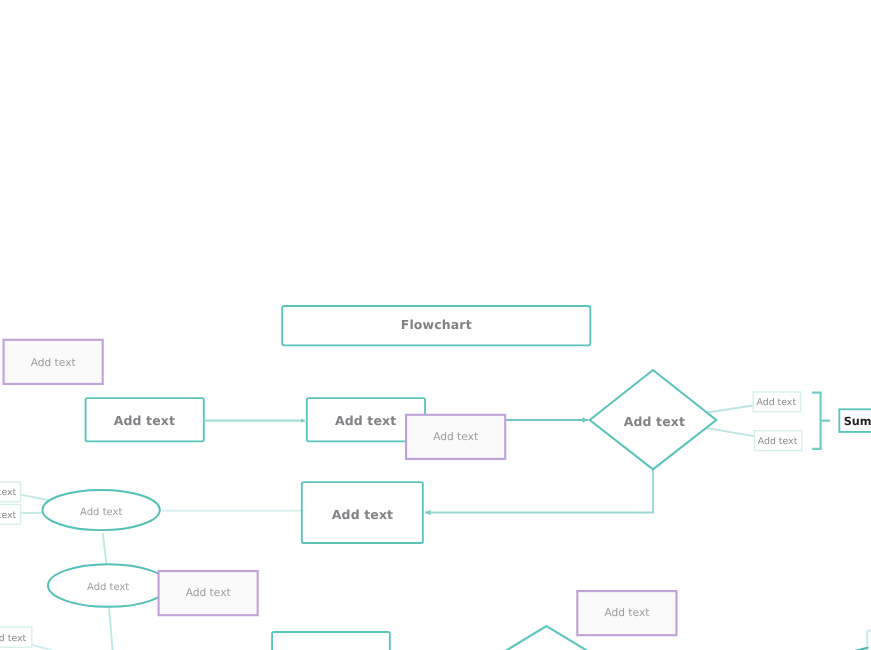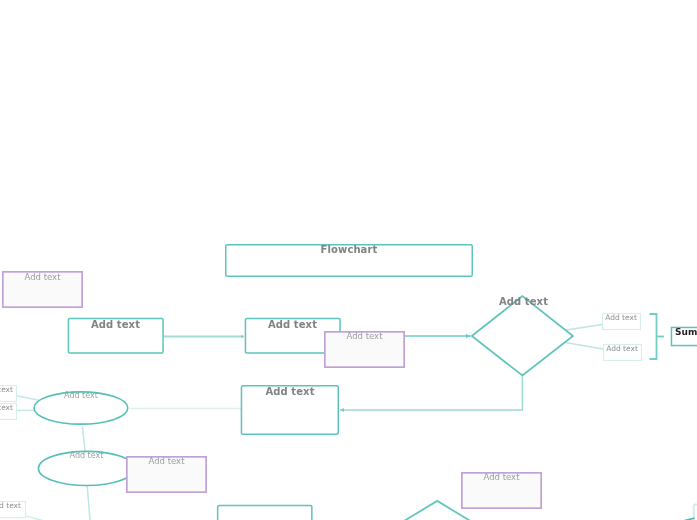--- a/index.html
+++ b/index.html
@@ -1,19 +1,19 @@
 <!DOCTYPE html>
 <html><head>
 <meta charset="utf-8">
 <style>
 html,body{margin:0;padding:0;}
 body{width:697px;height:520px;background:#ffffff;overflow:hidden;
   font-family:"DejaVu Sans",sans-serif;-webkit-font-smoothing:antialiased;}
 #canvas{position:relative;width:697px;height:520px;background:#fff;}
-.node{position:absolute;box-sizing:border-box;display:flex;justify-content:center;}
+.node{position:absolute;box-sizing:border-box;display:flex;align-items:center;justify-content:center;}
 svg.shp{position:absolute;left:0;top:0;overflow:visible;z-index:0;}
 .node > span{position:relative;z-index:1;}
 .lbl-bold{font-weight:bold;font-size:10px;color:#808285;letter-spacing:0.1px;white-space:nowrap;position:relative;top:2px;}
 .lbl-reg{font-weight:normal;font-size:8.5px;color:#9b9d9f;white-space:nowrap;position:relative;top:1px;}
 .lbl-ell{font-weight:normal;font-size:8px;color:#9b9d9f;white-space:nowrap;position:relative;top:1px;}
 .lbl-sm{font-weight:normal;font-size:7.5px;color:#8b8d8f;white-space:nowrap;position:relative;top:0.5px;}
 .lbl-summary{font-weight:bold;font-size:9px;color:#231f20;white-space:nowrap;position:relative;top:1px;}
 svg.edges{position:absolute;left:0;top:0;width:697px;height:520px;pointer-events:none;}
 </style>
 </head>

